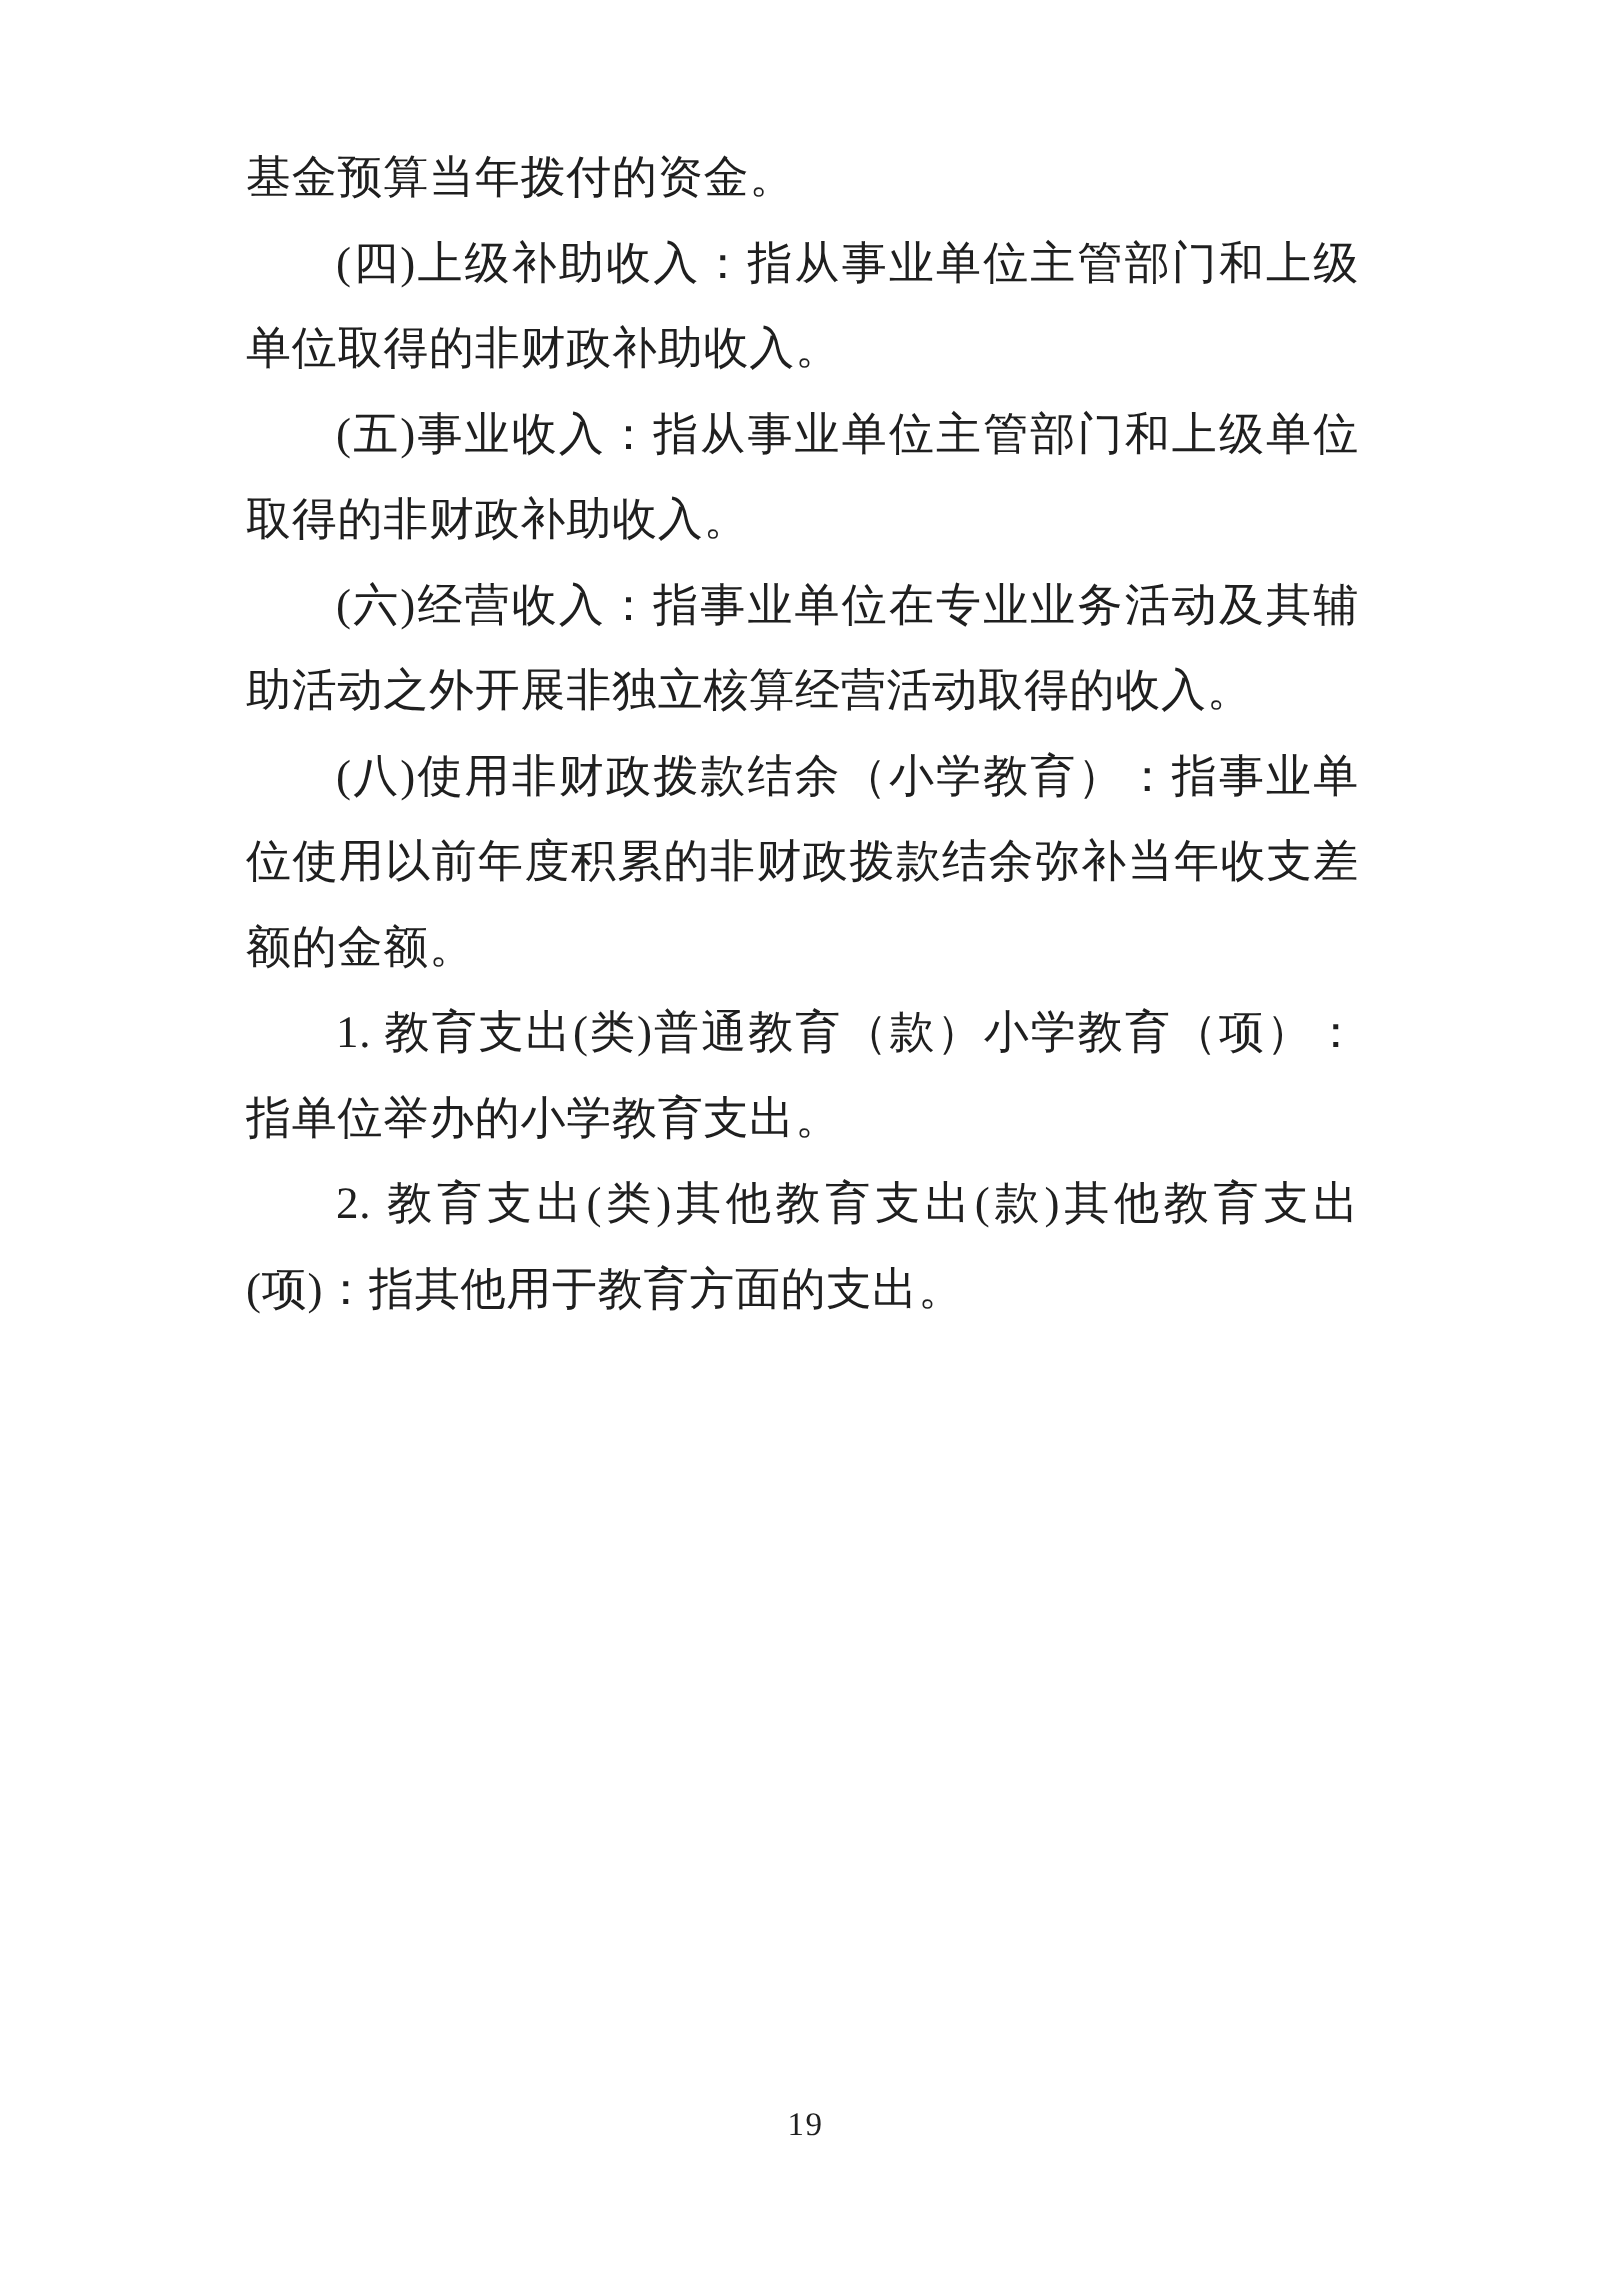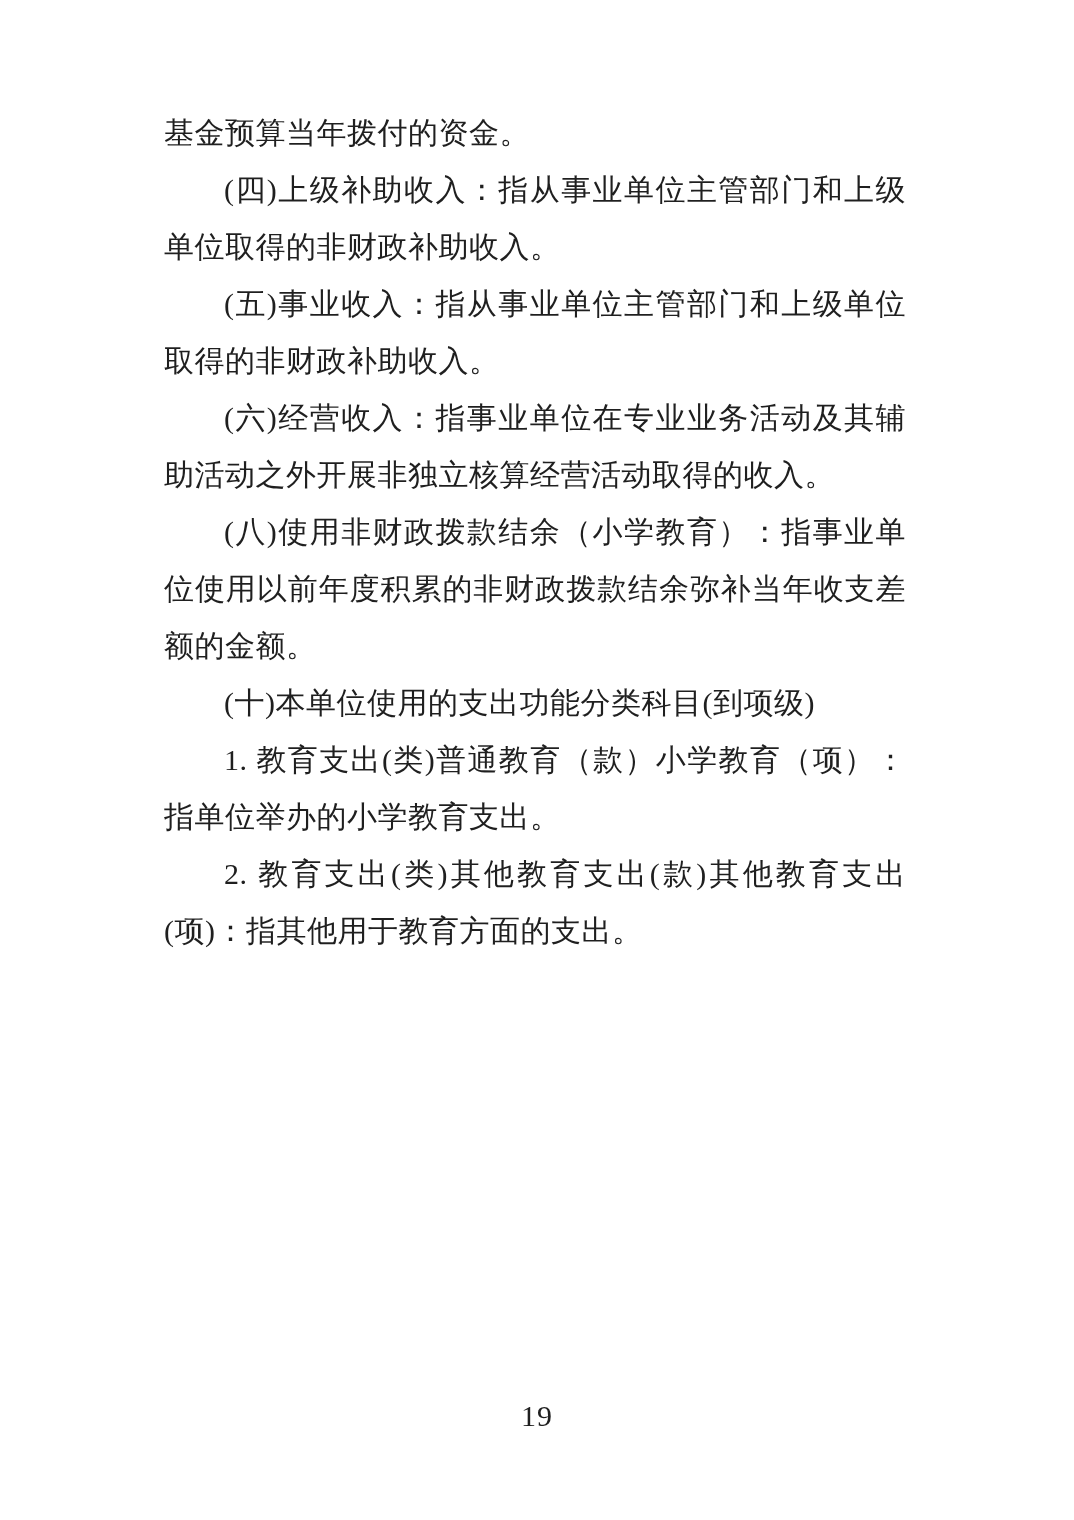--- a/index.html
+++ b/index.html
@@ -12,55 +12,54 @@
     width: 1074px;
     height: 1520px;
     background: #ffffff;
     overflow: hidden;
     font-family: "Liberation Serif", "DejaVu Serif", serif;
     color: #1f1f1f;
   }
   .content {
     position: absolute;
     left: 164px;
-    top: 104px;
+    top: 90px;
     width: 742px;
     font-size: 30px;
     line-height: 57px;
     text-align: justify;
     text-justify: inter-ideograph;
     letter-spacing: 0.5px;
   }
   .content p {
     margin: 0;
     padding: 0;
   }
   .content p.indent {
     text-indent: 2em;
   }
   .footer {
     position: absolute;
     left: 0;
     top: 1401px;
     width: 100%;
     text-align: center;
-    font-size: 30px;
+    font-size: 22px;
     line-height: 30px;
     color: #1f1f1f;
     letter-spacing: 1px;
   }
 </style>
 </head>
 <body>
 
 <div class="page">
   <div class="content" id="content">
       <p class="no-indent">基金预算当年拨付的资金。</p>
       <p class="indent">(四)上级补助收入：指从事业单位主管部门和上级单位取得的非财政补助收入。</p>
       <p class="indent">(五)事业收入：指从事业单位主管部门和上级单位取得的非财政补助收入。</p>
       <p class="indent">(六)经营收入：指事业单位在专业业务活动及其辅助活动之外开展非独立核算经营活动取得的收入。</p>
       <p class="indent">(八)使用非财政拨款结余（小学教育）：指事业单位使用以前年度积累的非财政拨款结余弥补当年收支差额的金额。</p>
-      <p class="indent">(十)本单位使用的支出功能分类科目(到项级)</p>
       <p class="indent">1. 教育支出(类)普通教育（款）小学教育（项）：指单位举办的小学教育支出。</p>
       <p class="indent">2. 教育支出(类)其他教育支出(款)其他教育支出(项)：指其他用于教育方面的支出。</p>
     </div>
   <div class="footer">19</div>
 </div>
 
 </body></html>

